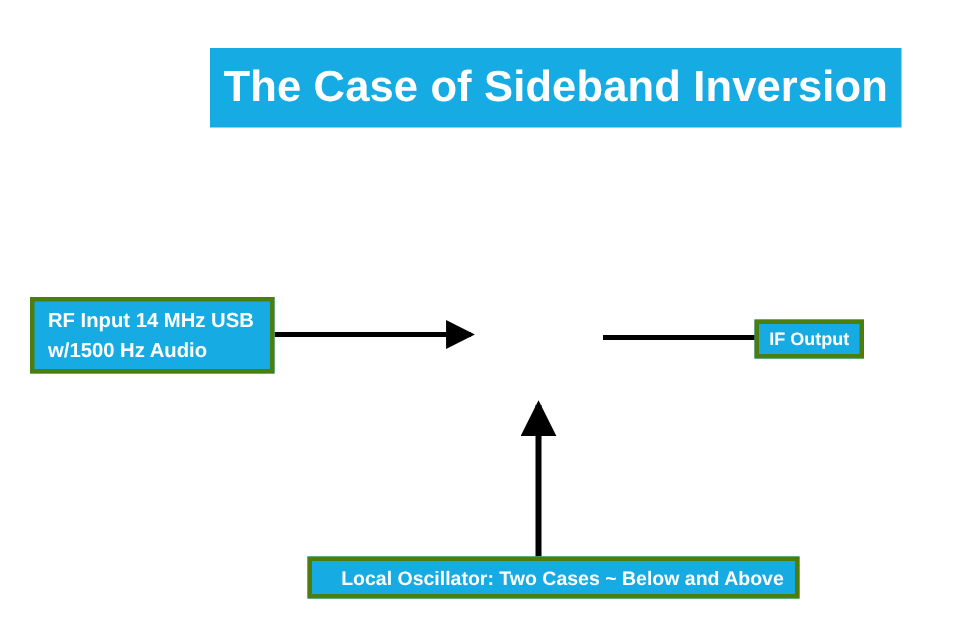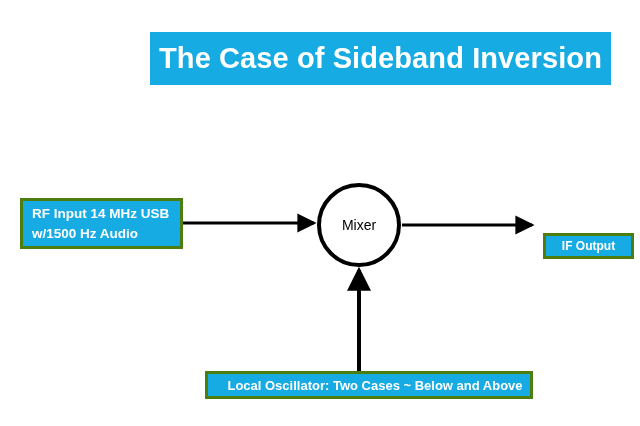--- a/index.html
+++ b/index.html
@@ -16,21 +16,21 @@
   #canvas {
     position: relative;
     width: 640px;
     height: 426px;
     background: #ffffff;
   }
 
   
   .title-banner {
     position: absolute;
-    left: 150px;
+    left: 140px;
     top: 32px;
     width: 461px;
     height: 53px;
     background: #17ABE3;
     display: flex;
     align-items: center;
     justify-content: center;
     box-sizing: border-box;
   }
   .title-text {
@@ -65,26 +65,25 @@
     width: 163px;
     height: 51px;
     padding-left: 9px;
   }
   #rf-input-box .box-text {
     font-size: 13.5px;
     line-height: 1.45;
   }
 
   #if-output-box {
-    left: 543px;
+    left: 503px;
     top: 213px;
-    width: 91px;
+    width: 73px;
     height: 26px;
     justify-content: center;
-    margin-top: 20px;
   }
   #if-output-box .box-text {
     font-size: 12px;
     line-height: 1;
   }
 
   #lo-box {
     left: 205px;
     top: 371px;
     width: 328px;
@@ -150,23 +149,20 @@
     <line x1="402" y1="225" x2="532" y2="225" stroke="#000000" stroke-width="3.2" marker-end="url(#arrowhead)"></line>
 
     <line x1="359" y1="371" x2="359" y2="270" stroke="#000000" stroke-width="4" marker-end="url(#arrowhead)"></line>
   </svg>
 
   <div class="blue-box" id="rf-input-box">
     <span class="box-text">RF Input 14 MHz USB
 w/1500 Hz Audio</span>
   </div>
 
-  <div id="mixer-node">
-    <span class="node-label">Mixer</span>
-  </div>
 
   <div class="blue-box" id="if-output-box">
     <span class="box-text">IF Output</span>
   </div>
 
   <div class="blue-box" id="lo-box">
     <span class="box-text">Local Oscillator: Two Cases ~ Below and Above</span>
   </div>
 
 </div>

